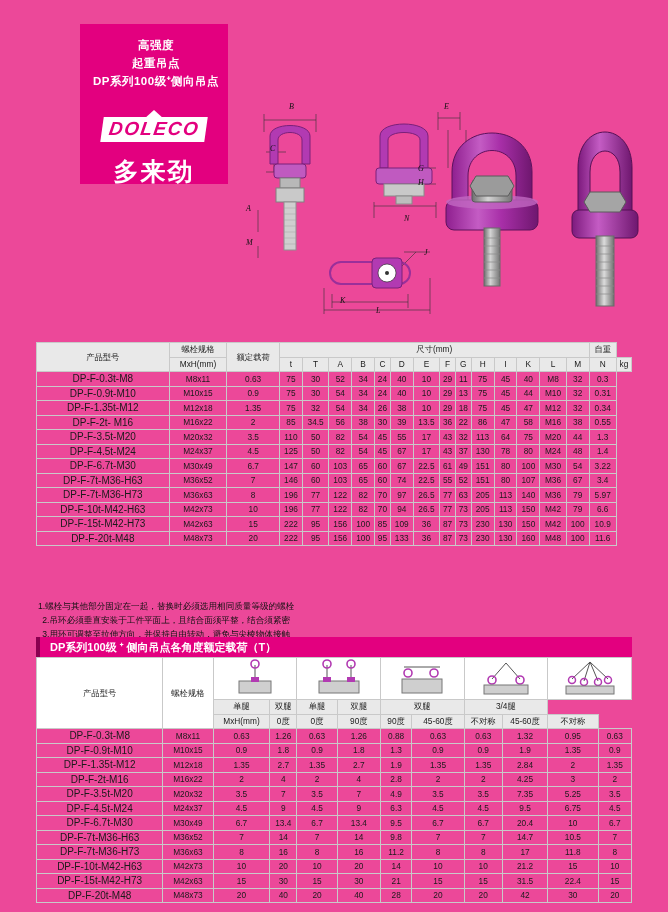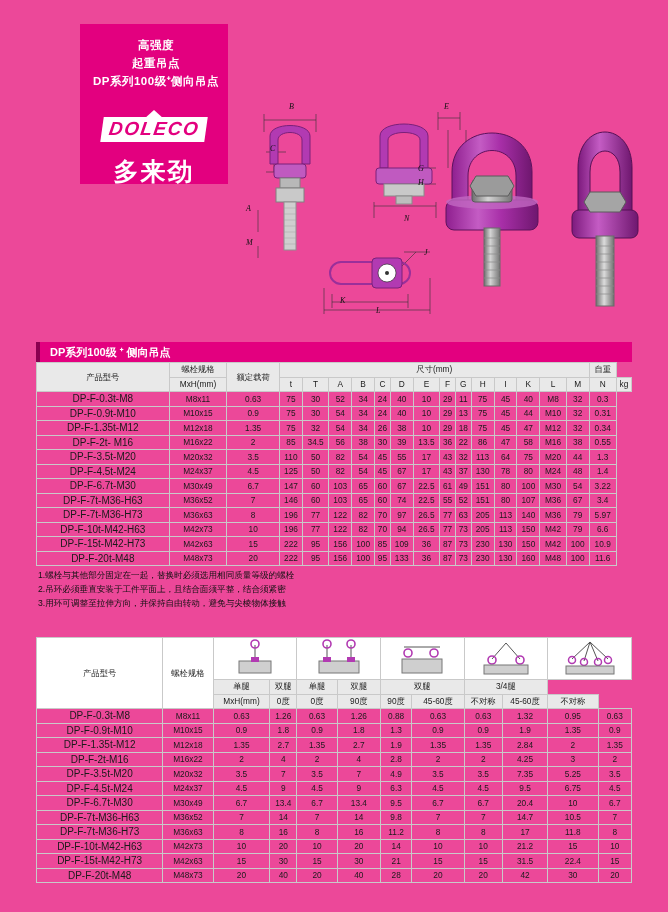--- a/index.html
+++ b/index.html
@@ -287,23 +287,20 @@
         <line x1="34" y1="158" x2="52" y2="158"></line>
           <line x1="34" y1="166" x2="52" y2="166"></line>
         <line x1="34" y1="174" x2="52" y2="174"></line>
           <line x1="34" y1="182" x2="52" y2="182"></line>
         <line x1="34" y1="190" x2="52" y2="190"></line>
       </g>
     </svg>
   </div>
 
   <div class="sect" style="top:342px;">
-    <div class="sect-head">
-      <span>DP系列100级 ⁺ 侧向吊点</span>
-    </div>
     <table>
       <thead>
         <tr>
           <th rowspan="2">产品型号</th>
           <th>螺栓规格</th>
           <th rowspan="2">额定载荷</th>
           <th colspan="14">尺寸(mm)</th>
           <th>自重</th>
         </tr>
         <tr>
@@ -564,27 +561,30 @@
             <td>130</td>
             <td>160</td>
             <td>M48</td>
             <td>100</td>
             <td>11.6</td>
           </tr>
         </tbody>
     </table>
   </div>
 
-  <div class="notes" style="top:568px;">
+  <div class="notes" style="top:599px;text-align:center;">
     <div>1.螺栓与其他部分固定在一起，替换时必须选用相同质量等级的螺栓</div>
     <div>2.吊环必须垂直安装于工件平面上，且结合面须平整，结合须紧密</div>
     <div>3.用环可调整至拉伸方向，并保持自由转动，避免与尖棱物体接触</div>
   </div>
 
   <div class="sect" style="top:637px;">
+    <div class="sect-head">
+      <span>DP系列100级 ⁺ 侧向吊点各角度额定载荷（T）</span>
+    </div>
     <table>
       <thead>
         <tr class="icon-row">
           <td rowspan="3" style="vertical-align:middle;">产品型号</td>
           <td rowspan="3" style="vertical-align:middle;">螺栓规格</td>
           <td colspan="2">
             <svg width="56" height="38">
                 <g stroke="#555" fill="none" stroke-width="1">
               <line x1="28" y1="6" x2="28" y2="20"></line>
                 </g>

